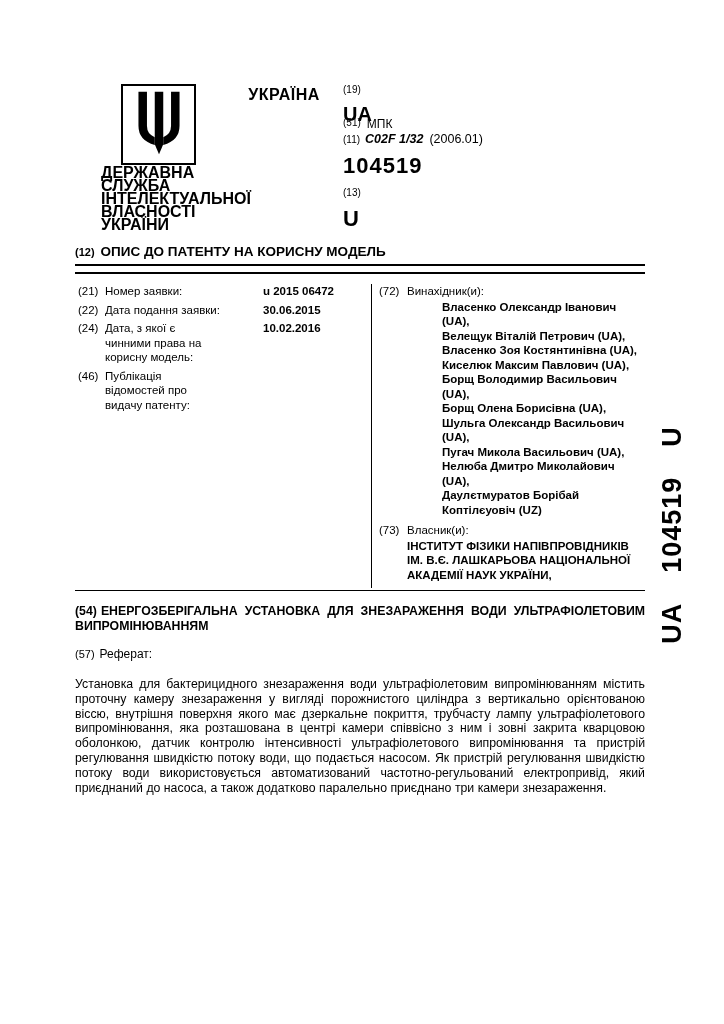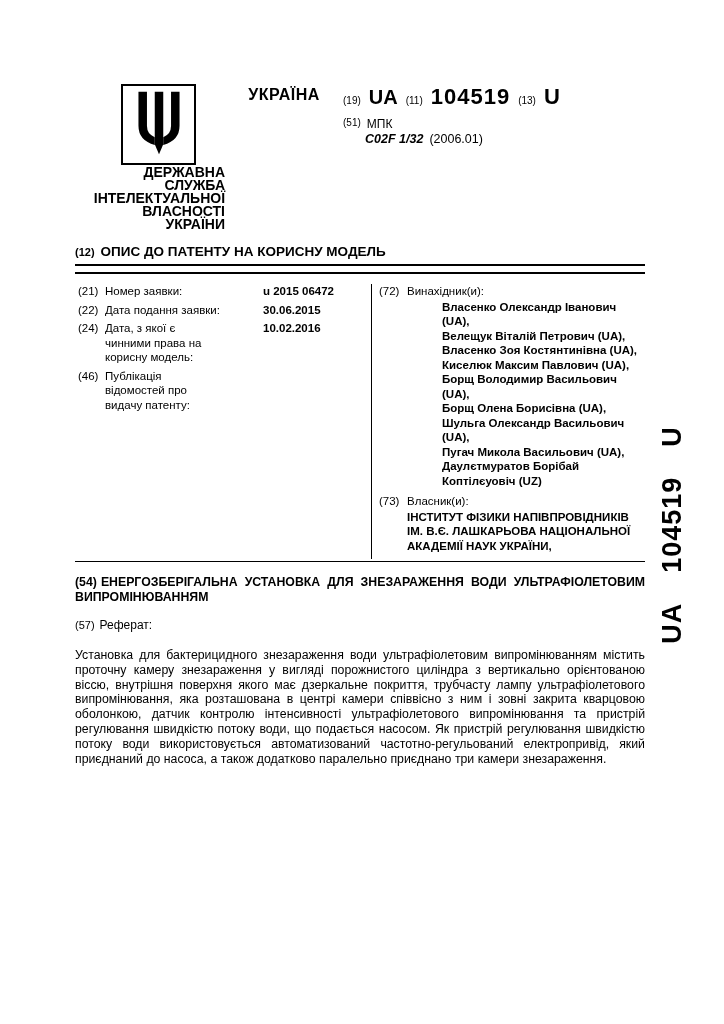--- a/index.html
+++ b/index.html
@@ -13,37 +13,38 @@
     position:absolute; left:121px; top:84px; width:71px; height:77px;
     border:2px solid #000; display:flex; align-items:center; justify-content:center;
   }
   .country {
     position:absolute; left:203px; top:86px; width:162px; text-align:center;
     font-weight:bold; font-size:16px; letter-spacing:0.5px;
   }
   .codes-line {
     position:absolute; left:343px; top:84px; display:flex; align-items:baseline; gap:8px;
     white-space:nowrap;
+    flex-direction:column;
   }
   .c-small { font-size:10px; }
   .c-ua    { font-size:20px; font-weight:bold; }
   .c-num   { font-size:22px; font-weight:bold; letter-spacing:1px; }
   .c-kind  { font-size:22px; font-weight:bold; }
   .ipc-line {
     position:absolute; left:343px; top:117px; font-size:12px;
     display:flex; align-items:flex-start; gap:6px;
   }
   .ipc-class-line {
     position:absolute; left:365px; top:132px; font-size:12.5px;
     display:flex; align-items:flex-end; gap:6px;
   }
   .ipc-class { font-weight:bold; font-style:italic; }
   .office {
-    position:absolute; left:88px; top:166px; width:137px; text-align:right;
-    font-weight:bold; font-size:14px; line-height:13px;
+    position:absolute; left:101px; top:166px; width:137px; text-align:left;
+    font-weight:bold; font-size:16px; line-height:13px;
   }
 
   
   .content { position:absolute; left:75px; top:244px; width:570px; }
 
   .doc-type { font-size:13.5px; font-weight:bold; }
   .doc-type .code { font-size:11px; font-weight:bold; margin-right:6px; }
 
   .double-rule { margin-top:5px; height:6px; border-top:2.5px solid #000; border-bottom:2px solid #000; }
 
@@ -174,20 +175,21 @@
           <div class="r-body">
             <div class="r-label">Винахідник(и):</div>
             <div class="inv-name">Власенко Олександр Іванович (UA),</div>
             <div class="inv-name">Велещук Віталій Петрович (UA),</div>
             <div class="inv-name">Власенко Зоя Костянтинівна (UA),</div>
             <div class="inv-name">Киселюк Максим Павлович (UA),</div>
             <div class="inv-name">Борщ Володимир Васильович (UA),</div>
             <div class="inv-name">Борщ Олена Борисівна (UA),</div>
             <div class="inv-name">Шульга Олександр Васильович (UA),</div>
             <div class="inv-name">Пугач Микола Васильович (UA),</div>
+            <div class="inv-name">Нелюба Дмитро Миколайович (UA),</div>
             <div class="inv-name">Даулєтмуратов Борібай Коптілєуовіч (UZ)</div>
           </div>
         </div>
 
         <div class="r-row">
           <span class="r-code">(73)</span>
           <div class="r-body">
             <div class="r-label">Власник(и):</div>
             <div class="owner-name">ІНСТИТУТ ФІЗИКИ НАПІВПРОВІДНИКІВ ІМ. В.Є. ЛАШКАРЬОВА НАЦІОНАЛЬНОЇ АКАДЕМІЇ НАУК УКРАЇНИ,</div>
           </div>

